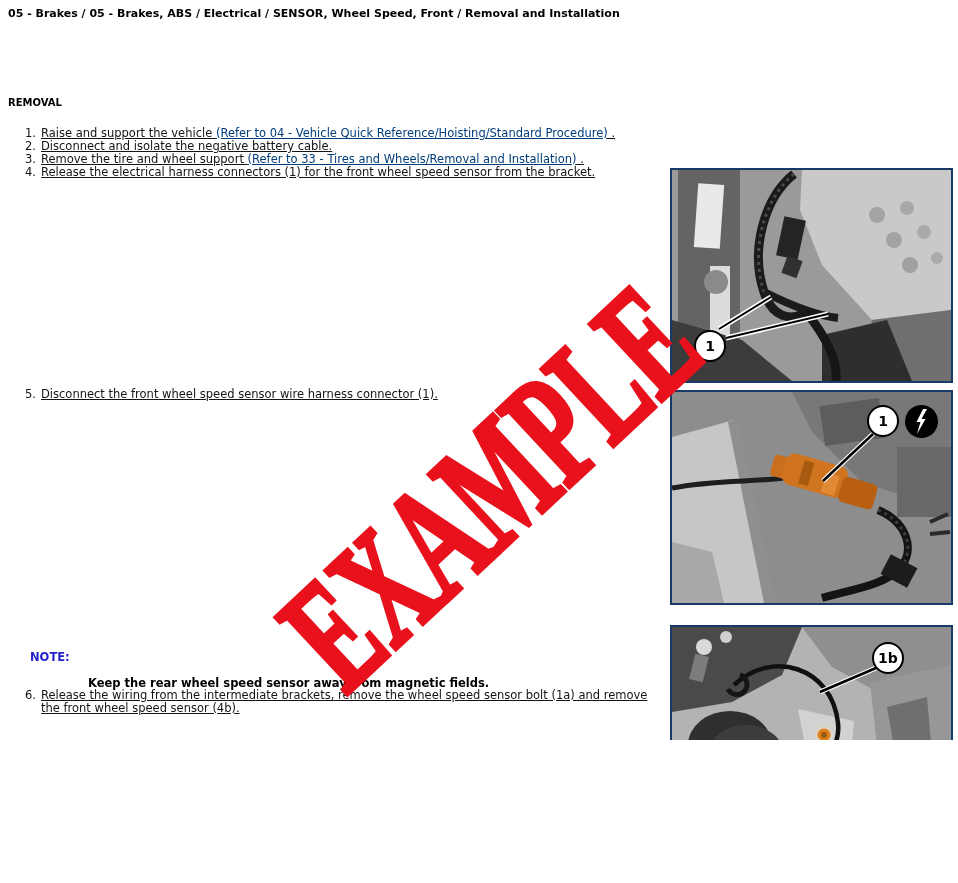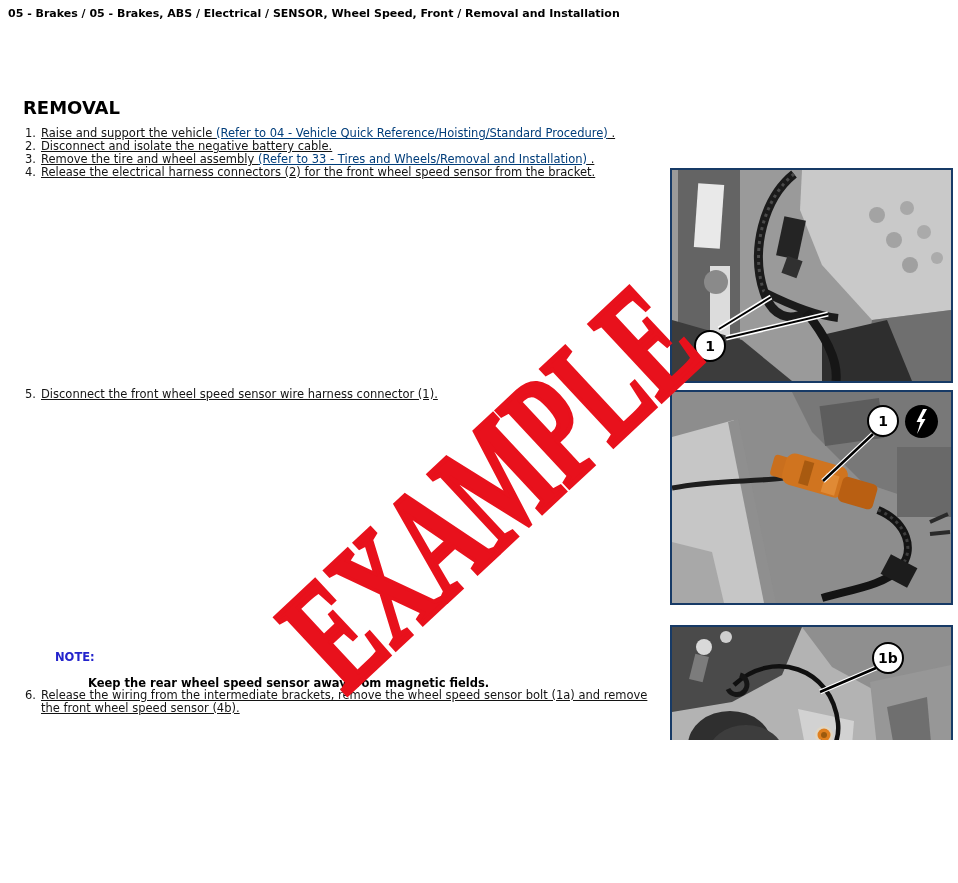--- a/index.html
+++ b/index.html
@@ -2,28 +2,28 @@
 <html><head>
 <meta charset="utf-8">
 <style>
   html,body{margin:0;padding:0;background:#fff;}
   .page{
     position:relative;width:958px;height:740px;overflow:hidden;background:#fff;
     font-family:"DejaVu Sans","Liberation Sans",sans-serif;font-size:11.5px;color:#141414;
   }
   .breadcrumb{position:absolute;left:8px;top:7px;font-size:11px;font-weight:bold;color:#000;white-space:nowrap;}
   .title{position:absolute;left:8px;top:34px;font-size:17px;font-weight:bold;color:#000;letter-spacing:.3px;}
-  .section{position:absolute;left:23px;top:97px;font-size:18px;font-weight:bold;color:#000;text-align:center;}
+  .section{position:absolute;left:8px;top:97px;font-size:10px;font-weight:bold;color:#000;text-align:center;}
   .steps{position:absolute;left:25px;top:127px;width:648px;}
   .step{display:flex;line-height:13px;margin:0;}
   .step .num{flex:0 0 auto;margin-right:5px;}
   .step .txt{flex:1 1 auto;text-decoration:underline;}
   a.reflink{color:#003d7a;text-decoration:underline;cursor:pointer;}
   .step5{position:absolute;left:25px;top:388px;}
-  .note-label{position:absolute;left:55px;top:650px;font-weight:bold;color:#2323cc;}
+  .note-label{position:absolute;left:30px;top:650px;font-weight:bold;color:#2323cc;}
   .note-text{position:absolute;left:88px;top:676px;font-weight:bold;color:#000;}
   .step6{position:absolute;left:25px;top:689px;width:648px;}
   .step6 .txt{max-width:628px;}
 
   .fig{position:absolute;left:670px;width:283px;border:2px solid #173a66;background:#fff;box-sizing:border-box;}
   .fig1{top:168px;height:215px;}
   .fig2{top:390px;height:215px;}
   .fig3{top:625px;height:213px;}
   .fig4{top:841px;height:60px;}
   .photo{display:block;}
@@ -56,25 +56,25 @@
     <div class="step">
       <span class="num">1.</span>
       <span class="txt"><span>Raise and support the vehicle </span><a href="#" class="reflink">(Refer to 04 - Vehicle Quick Reference/Hoisting/Standard Procedure)</a><span> .</span></span>
     </div>
     <div class="step">
       <span class="num">2.</span>
       <span class="txt">Disconnect and isolate the negative battery cable.</span>
     </div>
     <div class="step">
       <span class="num">3.</span>
-      <span class="txt"><span>Remove the tire and wheel assembly </span><a href="#" class="reflink">(Refer to 33 - Tires and Wheels/Removal and Installation)</a><span> .</span></span>
+      <span class="txt"><span>Remove the tire and wheel support </span><a href="#" class="reflink">(Refer to 33 - Tires and Wheels/Removal and Installation)</a><span> .</span></span>
     </div>
     <div class="step">
       <span class="num">4.</span>
-      <span class="txt">Release the electrical harness connectors (2) for the front wheel speed sensor from the bracket.</span>
+      <span class="txt">Release the electrical harness connectors (1) for the front wheel speed sensor from the bracket.</span>
     </div>
   </div>
 
   <div class="step step5">
     <span class="num">5.</span>
     <span class="txt">Disconnect the front wheel speed sensor wire harness connector (1).</span>
   </div>
 
   <div class="note-label">NOTE:</div>
   <div class="note-text">Keep the rear wheel speed sensor away from magnetic fields.</div>

